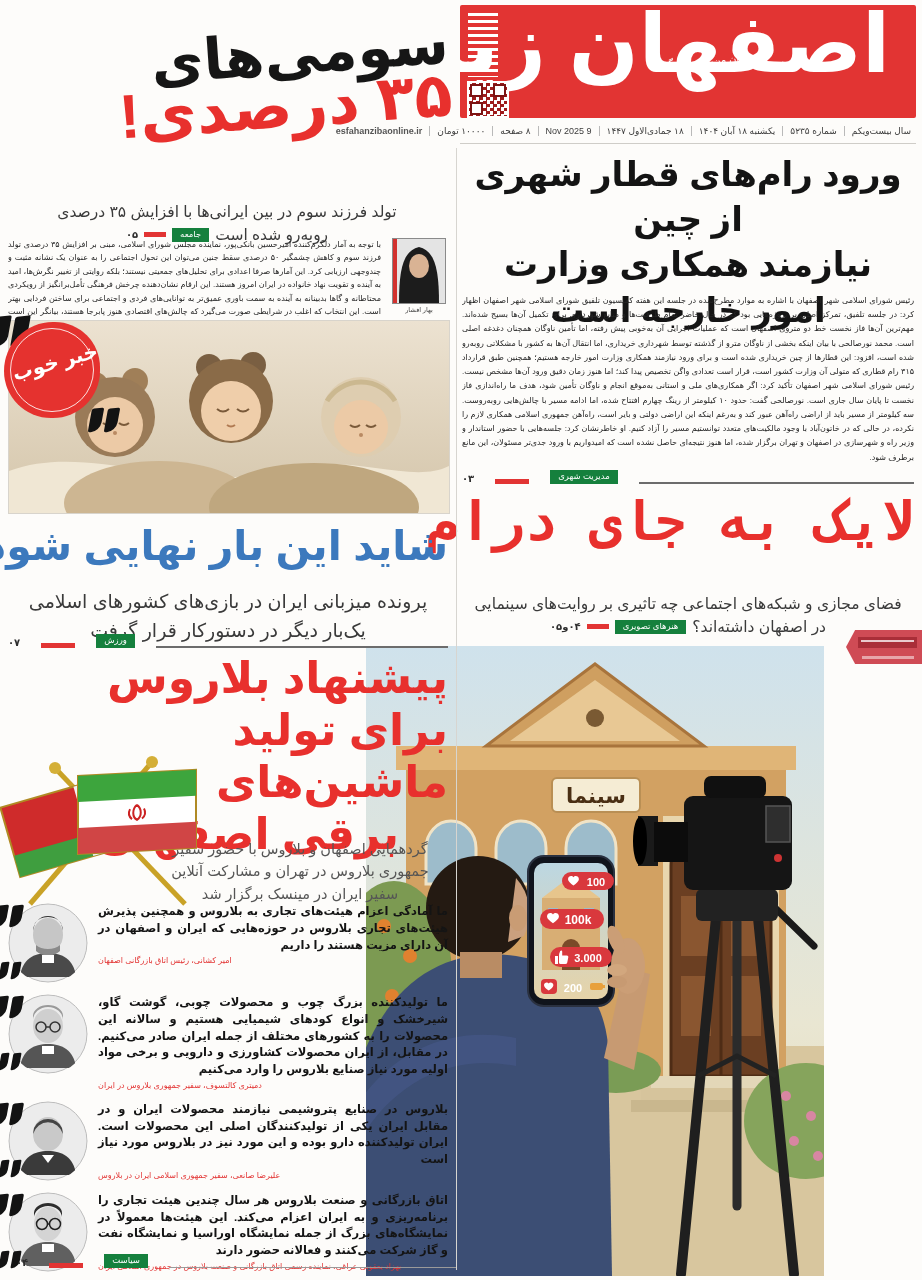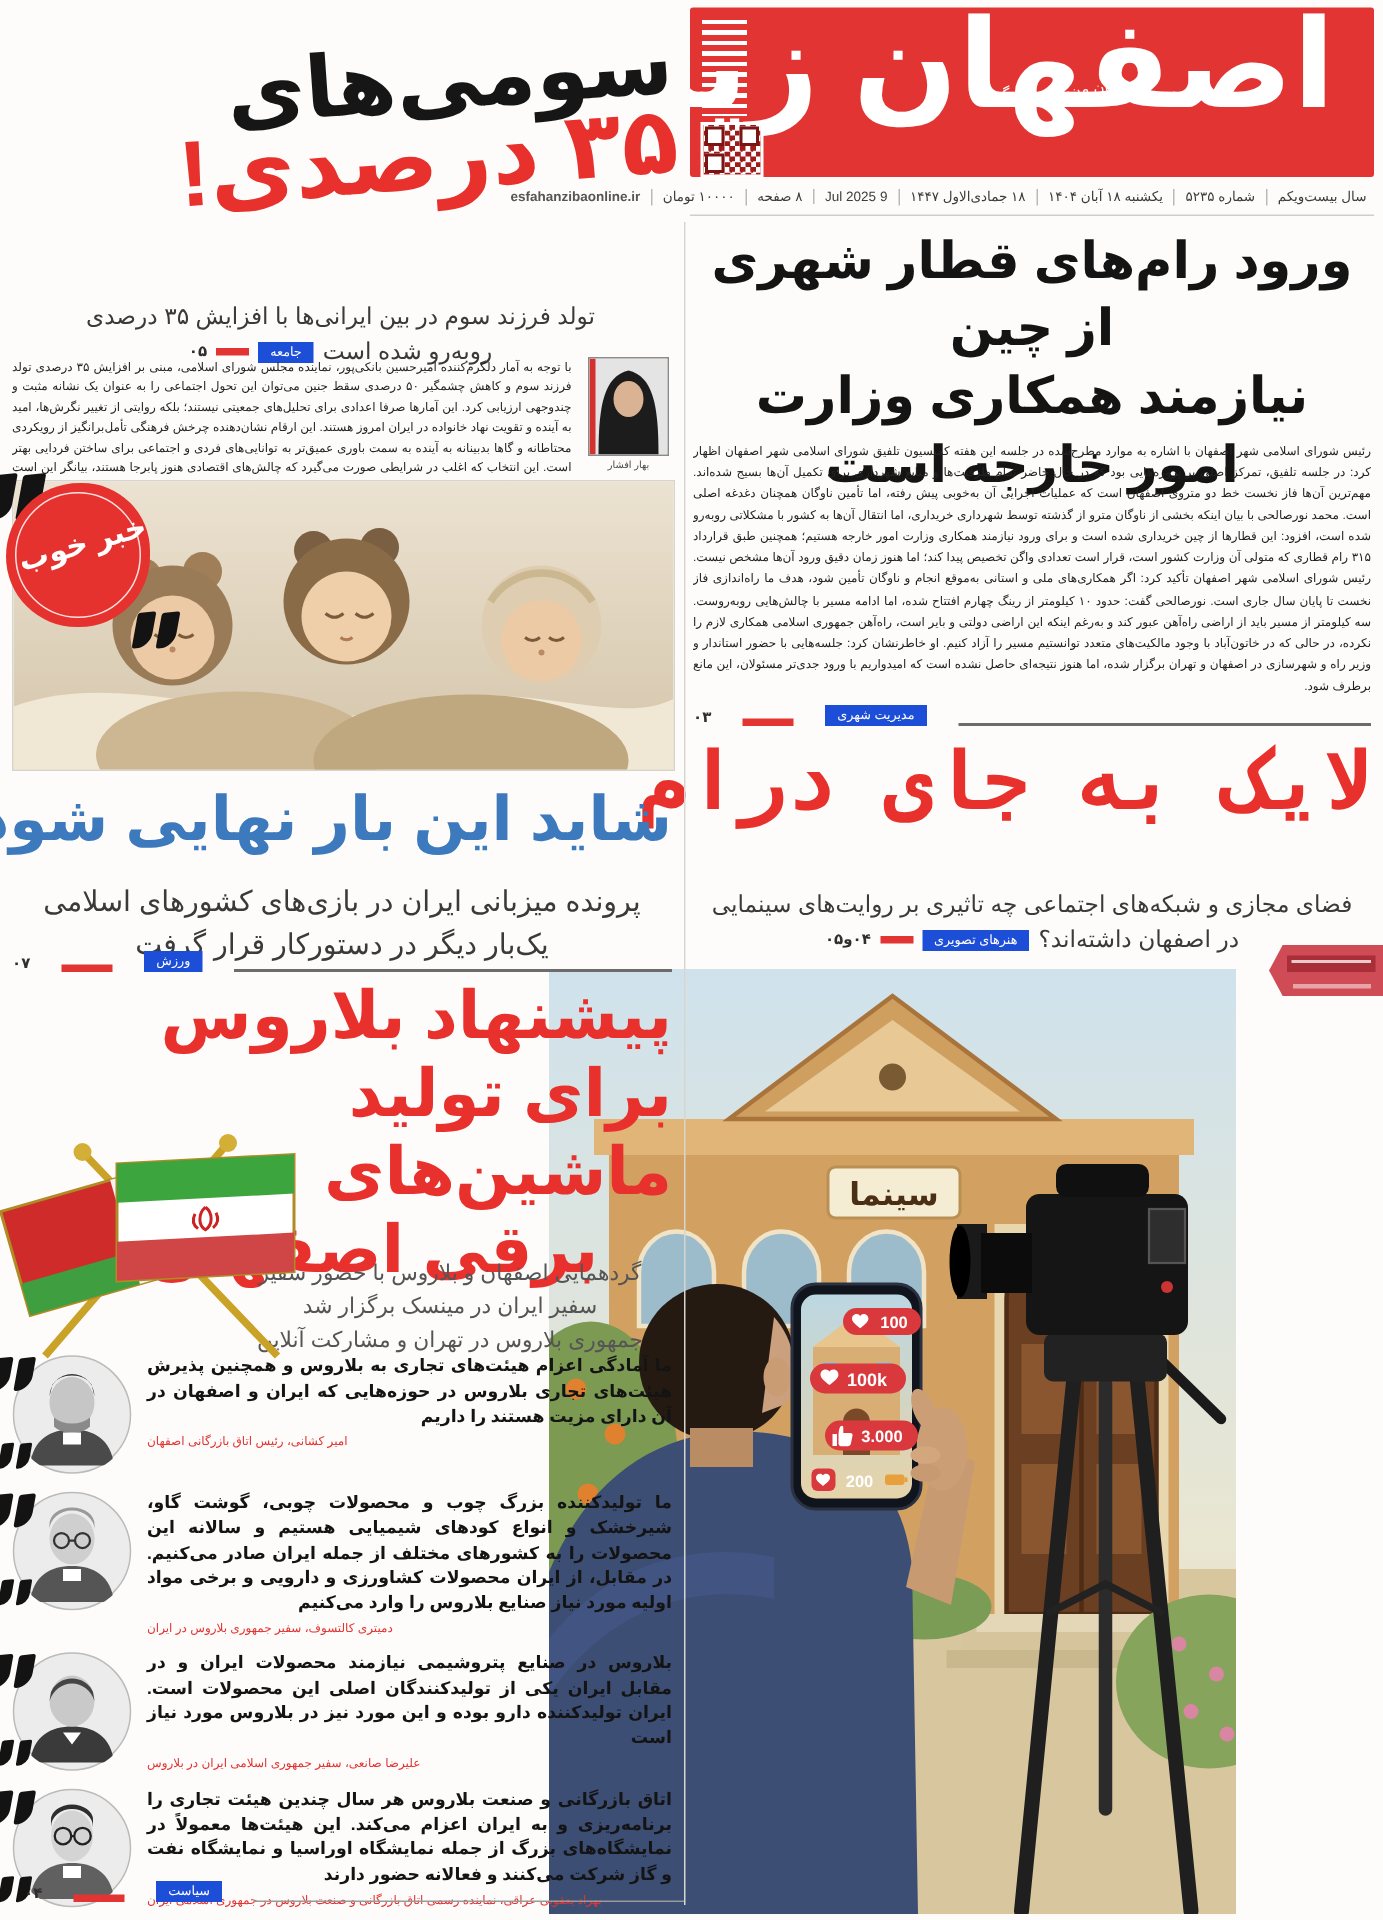--- a/index.html
+++ b/index.html
@@ -19,21 +19,21 @@
   .qr i.a{left:1px;top:1px}.qr i.b{right:1px;top:1px}.qr i.c{left:1px;bottom:1px}
   .dateline{display:flex;flex-direction:row;align-items:center;font-size:9px;color:#3c3c3c;
             justify-content:space-between;padding:0 2px;}
   .dateline span{padding:0 7px;border-left:1px solid #b9b9b9;white-space:nowrap;}
   .dateline span:last-child{border-left:none;font-weight:bold;color:#555;}
   .mastrule{background:#cfcdc8;height:1px;}
   
   .tagrow{display:flex;direction:ltr;align-items:flex-end;gap:21px;}
   .pagenum{font-size:10px;font-weight:bold;color:#2e2e2e;direction:rtl;}
   .redseg{width:34px;height:5px;background:#e23433;}
-  .tagbox{background:#1d4ed8;color:#fff;font-size:8.5px;padding:2px 8px 3px;line-height:1;white-space:nowrap;}
+  .tagbox{background:#15803d;color:#fff;font-size:8.5px;padding:2px 8px 3px;line-height:1;white-space:nowrap;}
   .longline{flex:1;height:2px;background:#6c6c6c;}
   .longline.thin{height:1px;background:#9a9a9a;}
   
   .lead-head{transform:rotate(-4deg);transform-origin:92% 20%;text-align:right;}
   .lead-head .l1{font-size:57px;font-weight:900;color:#161616;line-height:1.05;white-space:nowrap;}
   .lead-head .l2{font-size:62px;font-weight:900;color:#e8302d;line-height:1.0;margin-top:-10px;white-space:nowrap;}
   .subtitle{font-size:15.5px;color:#3a3a3a;text-align:center;line-height:1.5;}
   .subrow{display:flex;justify-content:center;align-items:center;gap:6px;}
   .lead-bodyrow{display:flex;gap:9px;}
   .lead-body{flex:1;font-size:8px;line-height:1.68;text-align:justify;color:#262626;overflow:hidden;max-height:80px;}
@@ -86,21 +86,21 @@
         <i class="a"></i>
         <i class="b"></i>
         <i class="c"></i>
       </div>
   </div>
   <div class="abs dateline" style="left:460px;top:123px;width:456px;height:16px;">
     <span>سال بیست‌ویکم</span>
     <span>شماره ۵۲۳۵</span>
     <span>یکشنبه ۱۸ آبان ۱۴۰۴</span>
     <span>۱۸ جمادی‌الاول ۱۴۴۷</span>
-    <span>9 Jul 2025</span>
+    <span>9 Nov 2025</span>
     <span>۸ صفحه</span>
     <span>۱۰۰۰۰ تومان</span>
     <span>esfahanzibaonline.ir</span>
   </div>
   <div class="abs mastrule" style="left:460px;top:143px;width:456px;"></div>
 
   <div class="abs big-head" style="left:462px;top:152px;width:452px;">
     <span style="display:block">ورود رام‌های قطار شهری از چین</span>
     <span style="display:block">نیازمند همکاری وزارت</span>
     <span style="display:block">امور خارجه است</span>
@@ -366,22 +366,22 @@
       <g transform="skewY(-3)">
         <rect x="78" y="28" width="118" height="78" fill="#fff" stroke="#b08a24" stroke-width="2"></rect>
         <rect x="78" y="28" width="118" height="26" fill="#3da53d"></rect>
         <rect x="78" y="80" width="118" height="26" fill="#d04545"></rect>
         <path d="M137,60 c-5,4 -5,12 0,15 c5,-3 5,-11 0,-15 M130,64 q-3,6 2,10 M144,64 q3,6 -2,10" stroke="#c22" stroke-width="2" fill="none"></path>
       </g>
     </svg>
   </div>
   <div class="abs belsub" style="left:150px;top:838px;width:300px;">
     <div>گردهمایی اصفهان و بلاروس با حضور سفیر</div>
+    <div>جمهوری بلاروس در تهران و مشارکت آنلاین</div>
     <div>سفیر ایران در مینسک برگزار شد</div>
-    <div>جمهوری بلاروس در تهران و مشارکت آنلاین</div>
   </div>
 
   <div class="abs" style="left:8px;top:903px;width:440px;">
 
     <div class="quote">
       <div class="qtext">
         <p>ما آمادگی اعزام هیئت‌های تجاری به بلاروس و همچنین پذیرش هیئت‌های تجاری بلاروس در حوزه‌هایی که ایران و اصفهان در آن دارای مزیت هستند را داریم</p>
         <div class="qattr">امیر کشانی، رئیس اتاق بازرگانی اصفهان</div>
       </div>
       <div class="qava">

